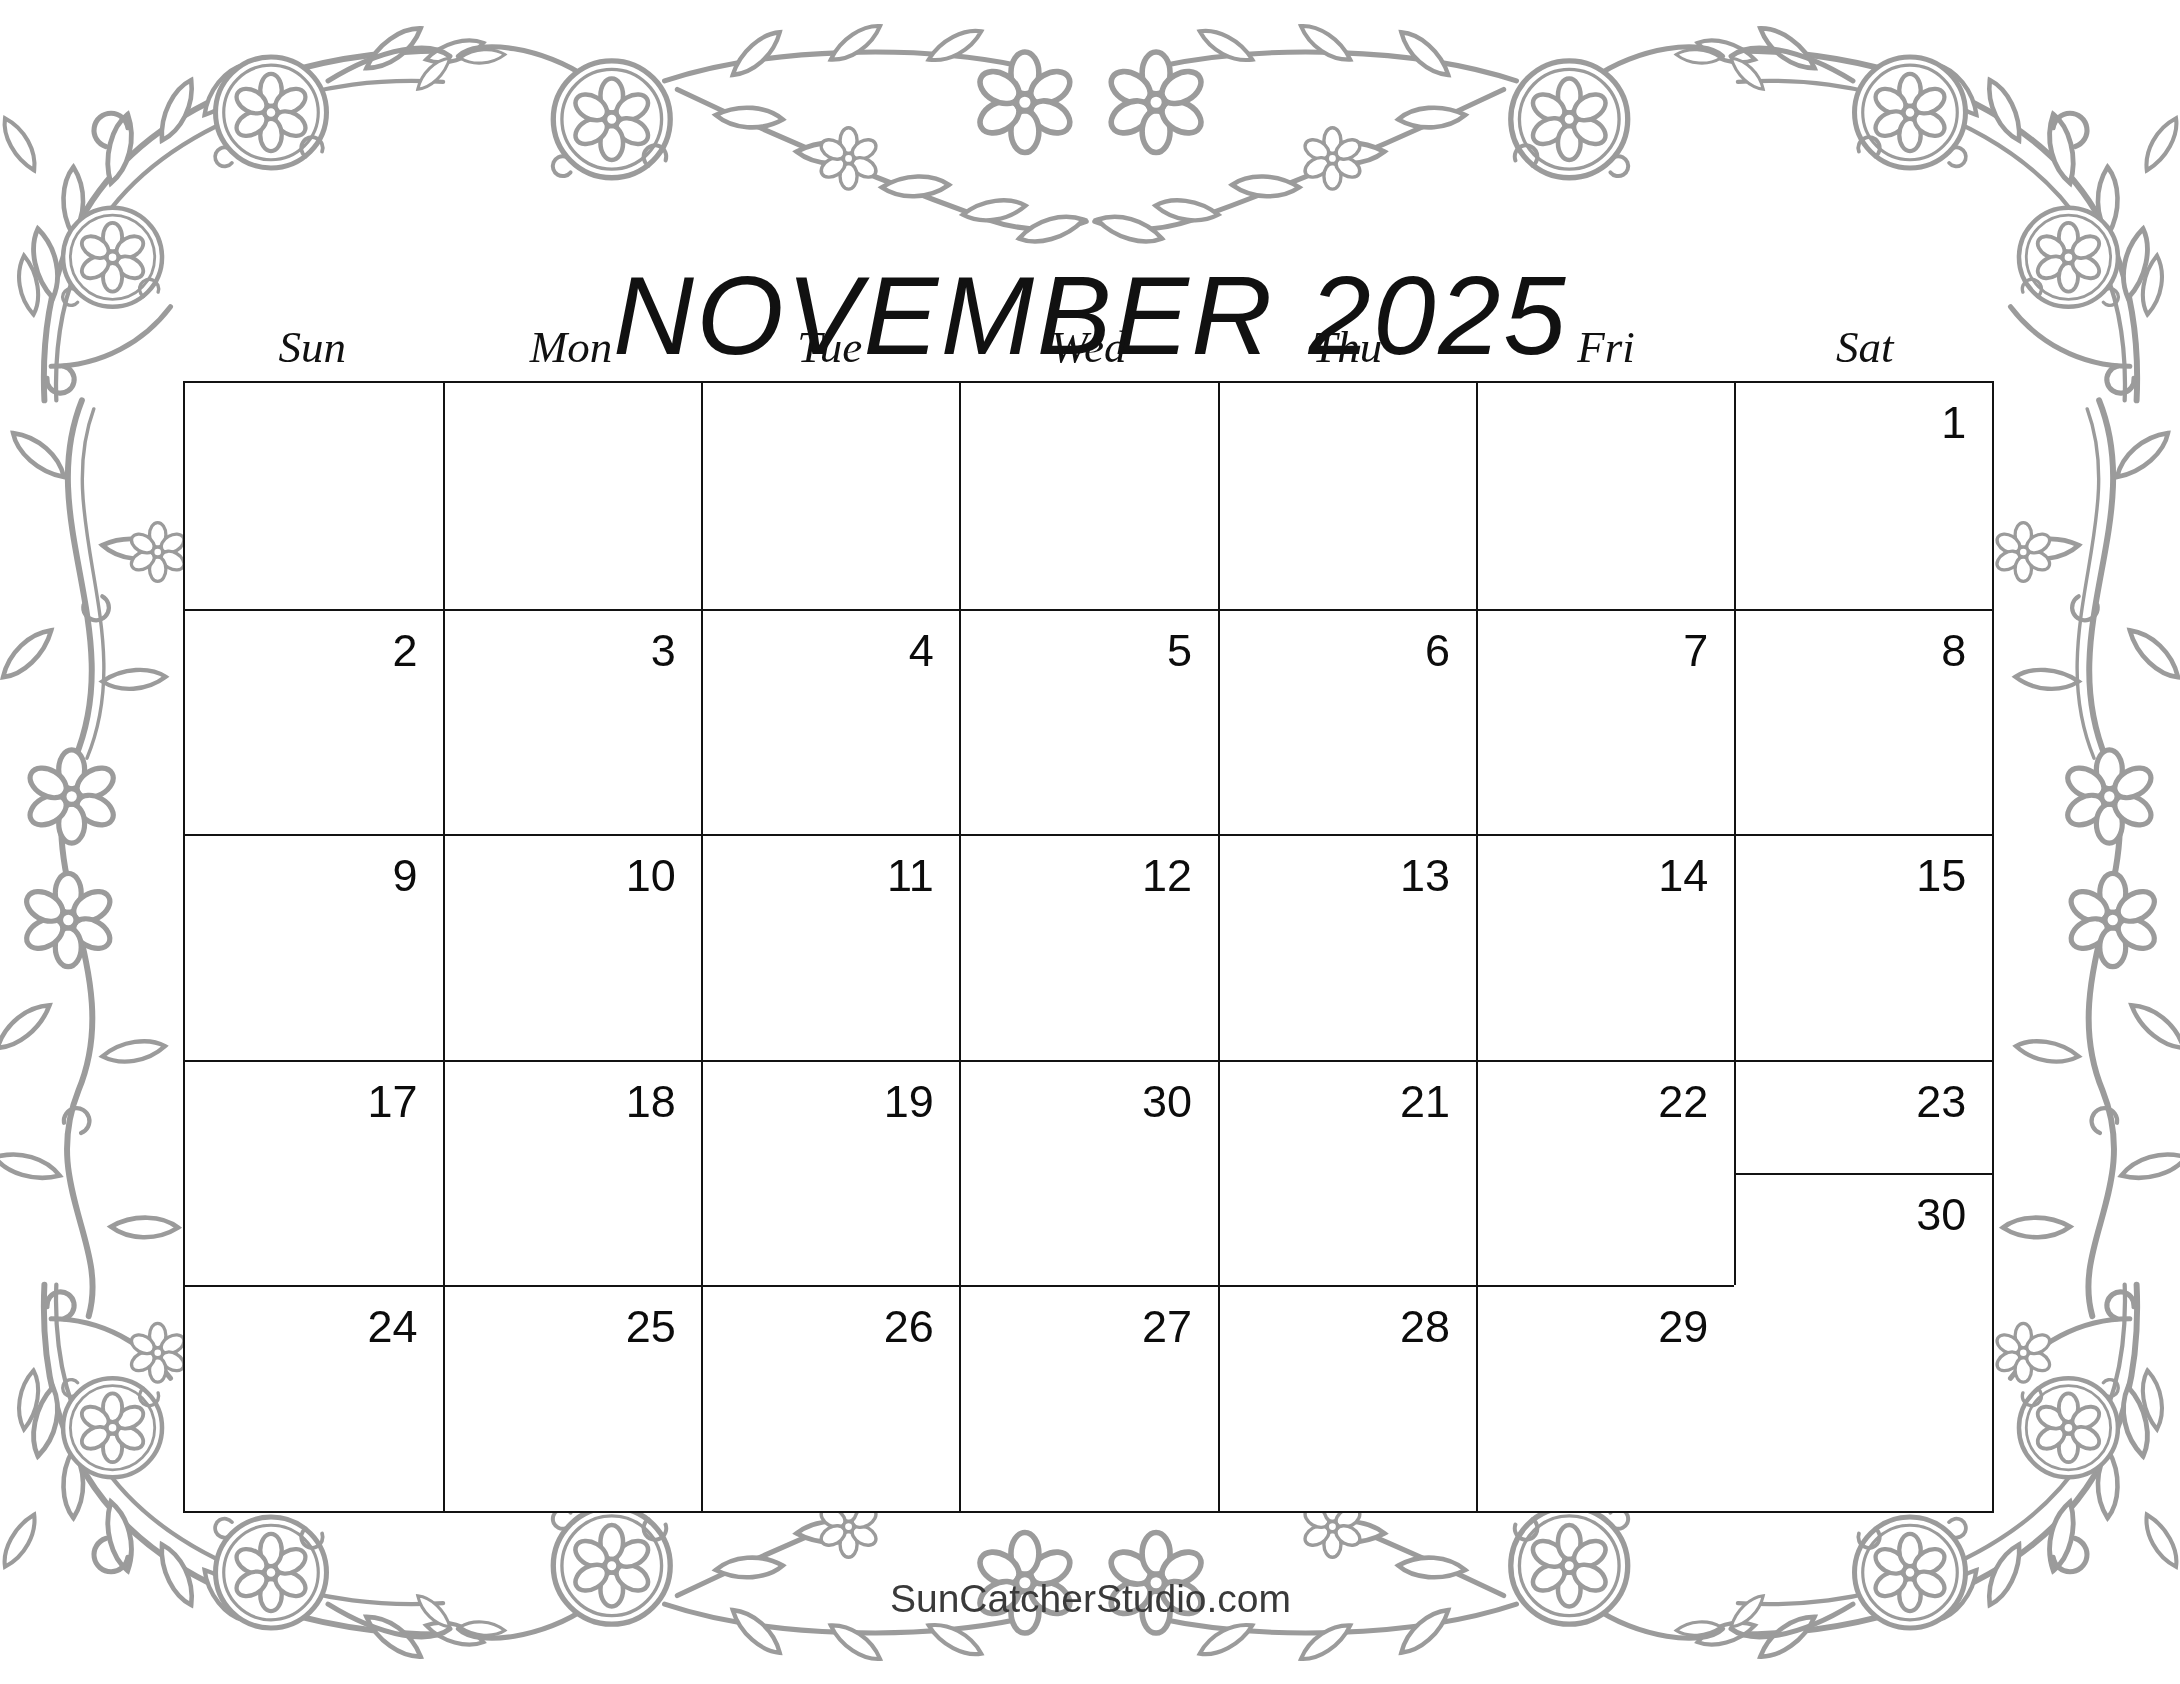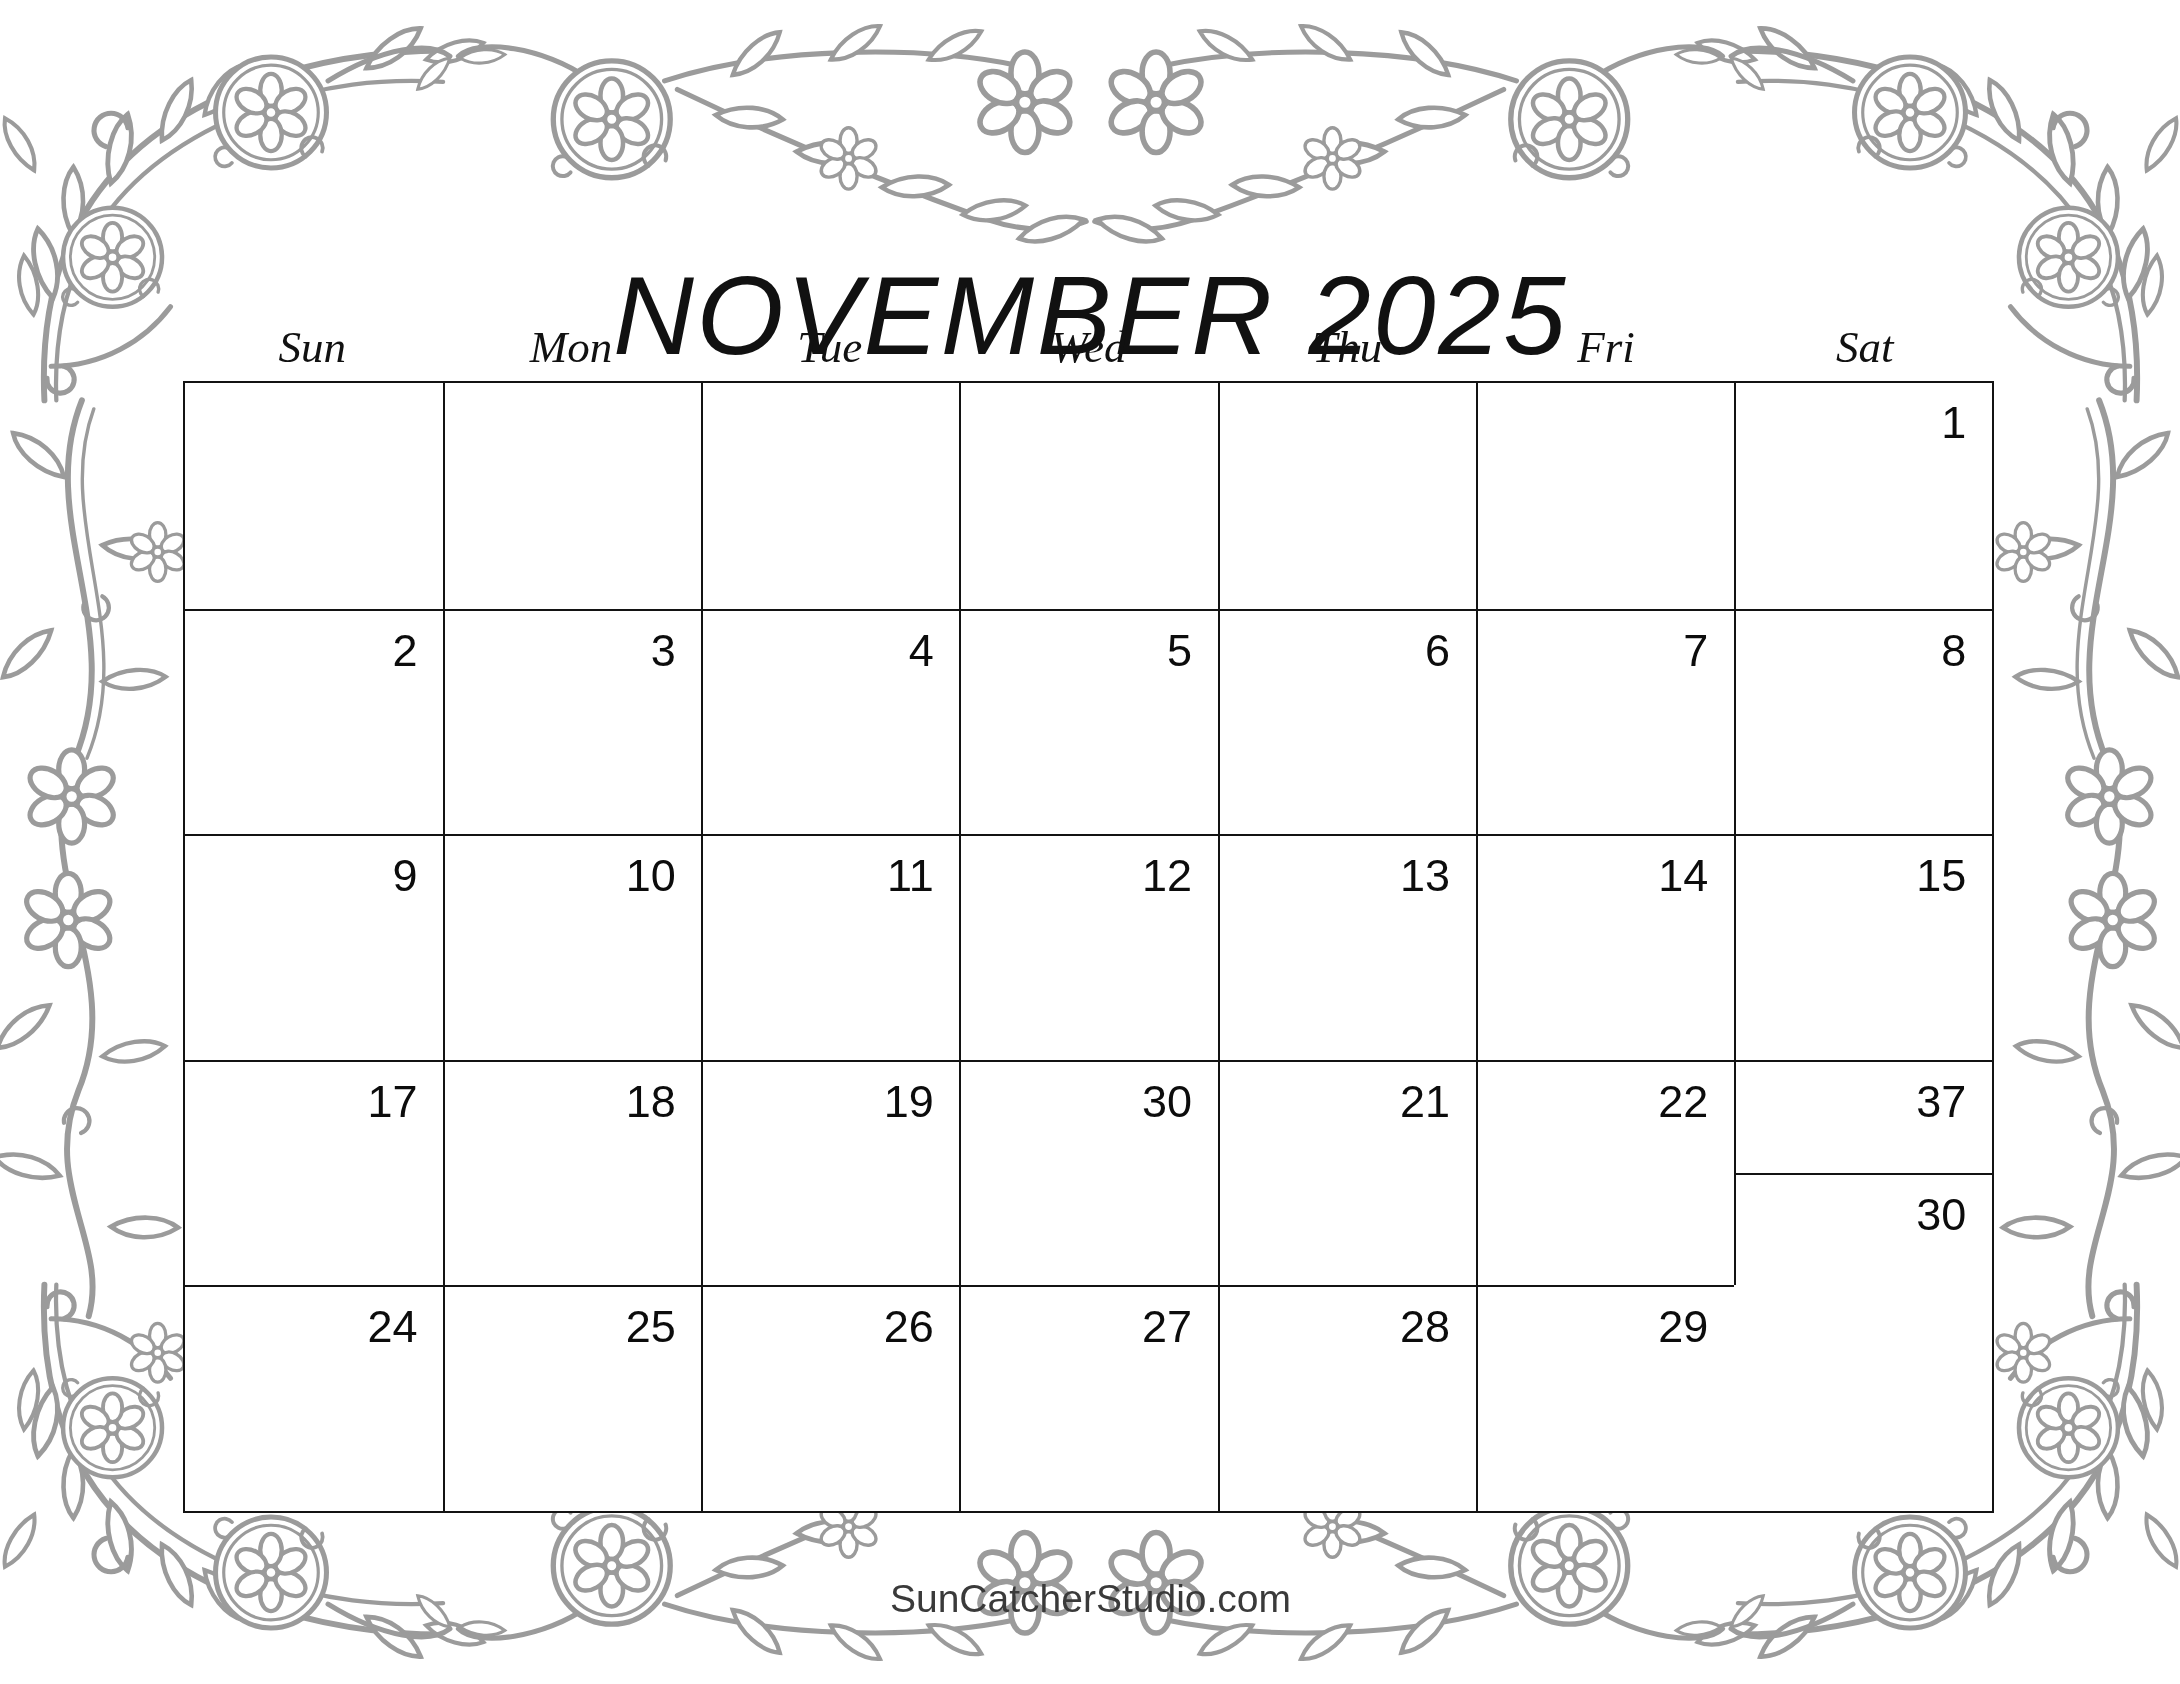--- a/index.html
+++ b/index.html
@@ -228,21 +228,21 @@
       </div>
     <div class="cell">
         <span class="num">21</span>
       </div>
     <div class="cell">
         <span class="num">22</span>
       </div>
 
     <div class="cell split">
       <div class="half half-top">
-          <span class="num">37</span>
+          <span class="num">23</span>
         </div>
       <div class="half">
           <span class="num">30</span>
         </div>
     </div>
     <div class="cell">
         <span class="num">24</span>
       </div>
     <div class="cell">
         <span class="num">25</span>

